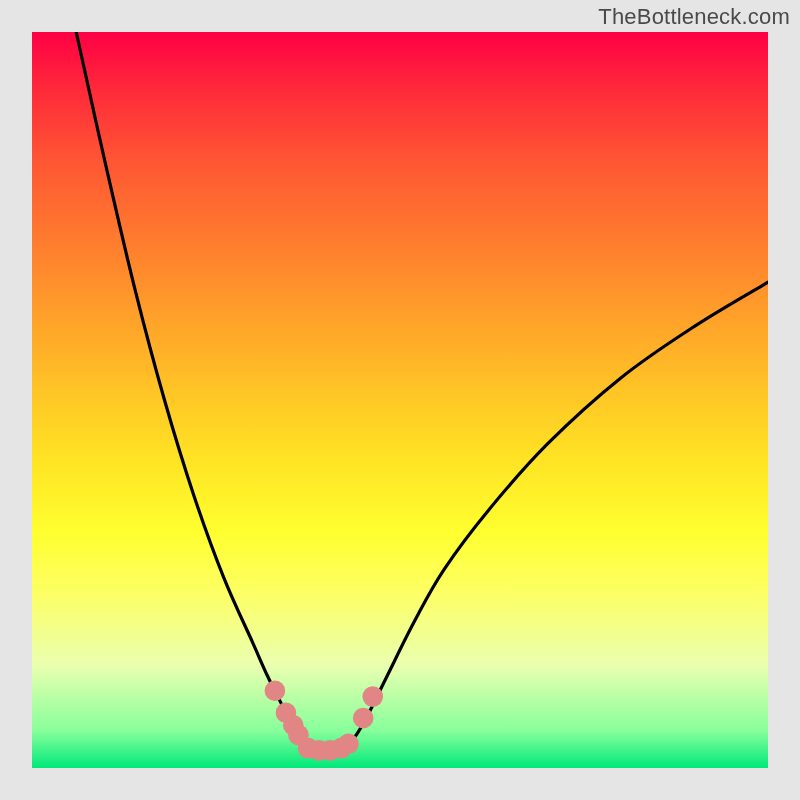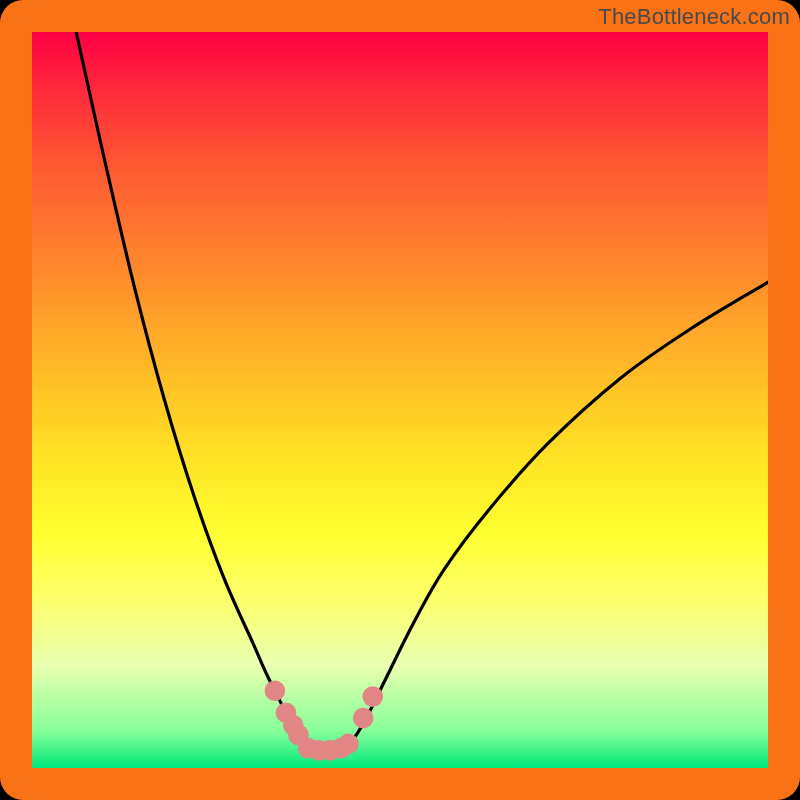--- a/index.html
+++ b/index.html
@@ -9,22 +9,21 @@
     height: 800px;
     background: #000;
     overflow: hidden;
   }
   .frame {
     position: absolute;
     top: 0;
     left: 0;
     width: 800px;
     height: 800px;
-    background: #f97316;
-    border-radius: 23px;
+    background: #e5e5e5;
   }
   .plot-area {
     position: absolute;
     top: 32px;
     left: 32px;
     width: 736px;
     height: 736px;
     background: linear-gradient(to bottom,
       #ff0044 0%,
       #ff2a3a 8%,

